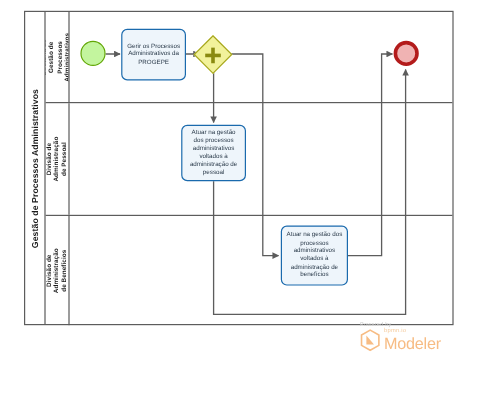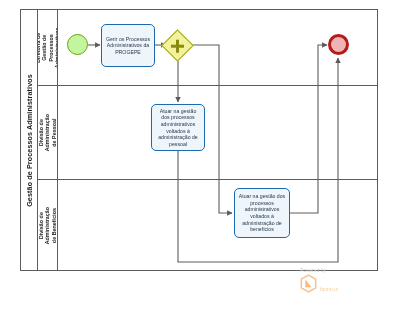--- a/index.html
+++ b/index.html
@@ -290,17 +290,18 @@
 
   <div class="watermark">
     <div class="wm-powered">Powered by</div>
     <div class="wm-row">
       <svg class="wm-logo" viewBox="0 0 24 26">
         <path d="M12 1.2 L22.2 6.9 L22.2 19.1 L12 24.8 L1.8 19.1 L1.8 6.9 Z" fill="none" stroke="#f7bc84" stroke-width="1.9"></path>
         <path d="M7.5 7.5 L7.5 18.2 L16.5 18.2 Z" fill="#f7bc84"></path>
       </svg>
       <div class="wm-textblock">
         <span class="wm-bpmnio">bpmn.io</span>
+        <span class="wm-modeler">Modeler</span>
       </div>
     </div>
   </div>
 
 </div>
 
 </body></html>

